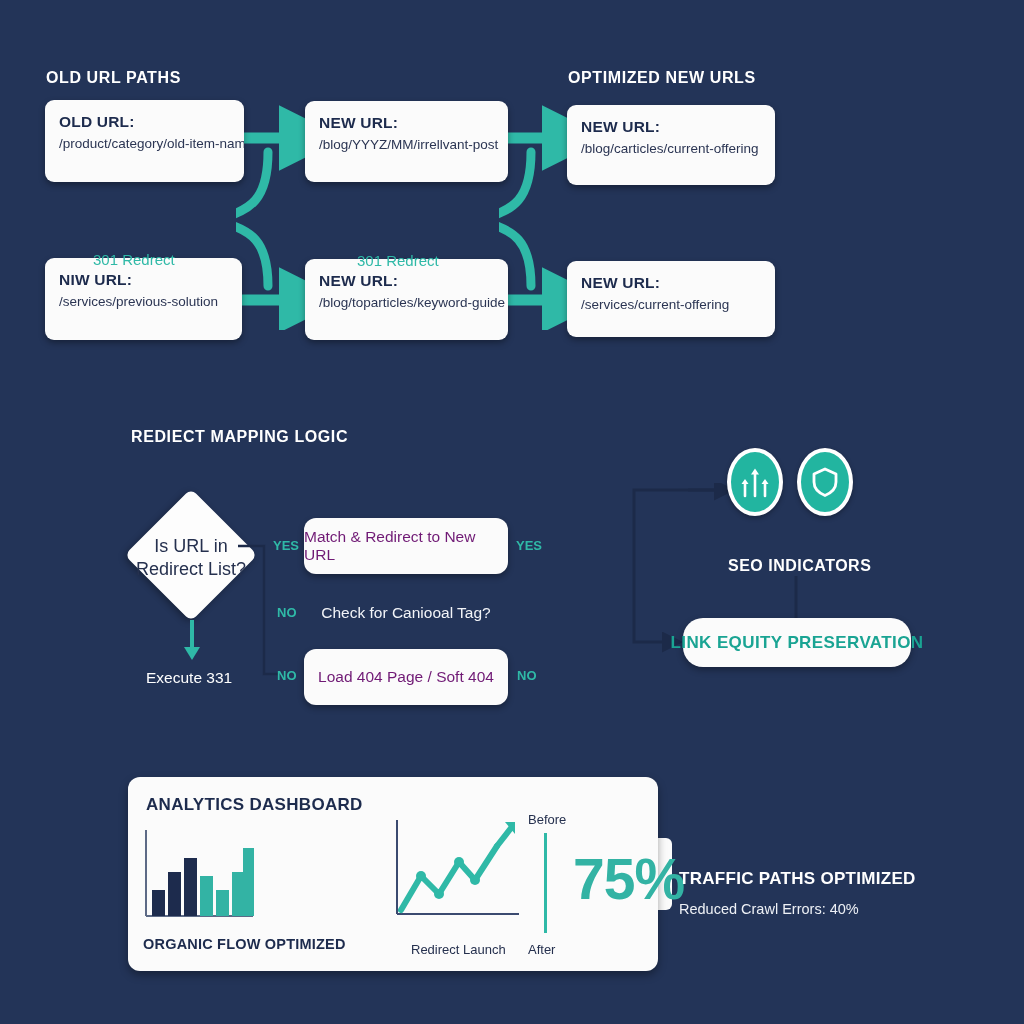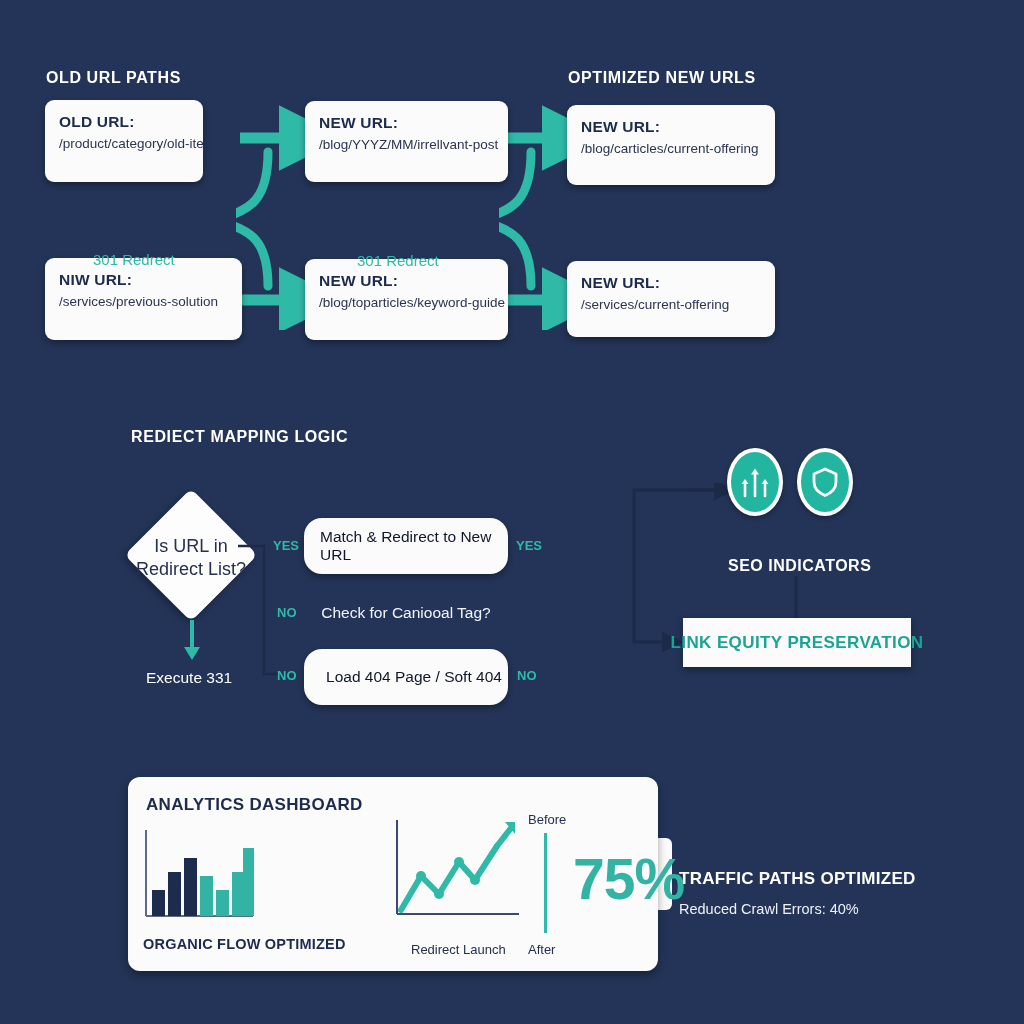--- a/index.html
+++ b/index.html
@@ -45,45 +45,45 @@
   .diamond{
     width:94px;height:94px;background:#fdfdfd;
     transform:rotate(45deg);border-radius:7px;
     box-shadow:0 3px 7px rgba(0,0,0,.33);
   }
   .diamond-text{
     color:#25304e;font-size:18px;text-align:center;line-height:1.28;
     white-space:nowrap;
   }
   .flow-card{
-    background:#fbfbfb;border-radius:18px;
+    background:#fbfbfb;border-radius:12px;
     box-shadow:0 3px 6px rgba(0,0,0,.33);
     display:flex;align-items:center;justify-content:center;
-    color:#0f172a;font-size:15.5px;box-sizing:border-box;padding-left:16px;
+    color:#701a75;font-size:15.5px;box-sizing:border-box;
   }
   .flow-plain{
     color:#f2f4f8;font-size:15.5px;white-space:nowrap;text-align:center;
   }
   .yn{color:#2fb9a7;font-size:13px;font-weight:bold;white-space:nowrap;}
   .exec{color:#ffffff;font-size:15.5px;white-space:nowrap;}
 
   
   .seo-oval{
     width:56px;height:68px;border-radius:50%;
     background:#22b5a0;border:4px solid #ffffff;
     box-sizing:border-box;
     display:flex;align-items:center;justify-content:center;
     box-shadow:0 2px 5px rgba(0,0,0,.3);
   }
   .seo-title{
     color:#ffffff;font-weight:bold;font-size:16px;letter-spacing:.5px;
     white-space:nowrap;
   }
   .link-equity{
-    background:#fbfbfb;border-radius:0;
+    background:#fbfbfb;border-radius:20px;
     box-shadow:0 3px 7px rgba(0,0,0,.33);
     display:flex;align-items:center;justify-content:center;
     color:#1aa493;font-weight:bold;font-size:17px;letter-spacing:.4px;
     white-space:nowrap;
   }
 
   
   .dash{
     background:#fbfbfb;border-radius:12px;
     box-shadow:0 4px 9px rgba(0,0,0,.35);
@@ -143,21 +143,21 @@
       <marker id="ah2" markerWidth="6" markerHeight="6" refX="0.5" refY="3" orient="auto">
         <path d="M0,0 L6,3 L0,6 z" fill="#2fb9a7"></path>
       </marker>
     </defs>
     <path d="M4,38 L48,38" stroke="#2fb9a7" stroke-width="11" fill="none" marker-end="url(#ah2)"></path>
     <path d="M4,200 L48,200" stroke="#2fb9a7" stroke-width="11" fill="none" marker-end="url(#ah2)"></path>
     <path d="M32,52 C32,100 14,110 -14,118" stroke="#2fb9a7" stroke-width="9" fill="none" stroke-linecap="round"></path>
     <path d="M32,186 C32,140 14,130 -14,122" stroke="#2fb9a7" stroke-width="9" fill="none" stroke-linecap="round"></path>
   </svg>
 
-  <div class="abs url-card" style="left:45px;top:100px;width:158px;height:82px;">
+  <div class="abs url-card" style="left:45px;top:100px;width:199px;height:82px;">
     <div class="lbl">OLD URL:</div>
     <div class="path">/product/category/old-item-name 1</div>
   </div>
 
   <div class="abs url-card" style="left:45px;top:258px;width:197px;height:82px;">
     <div class="lbl">NIW URL:</div>
     <div class="path">/services/previous-solution</div>
   </div>
 
   <div class="abs url-card" style="left:305px;top:101px;width:203px;height:81px;">

